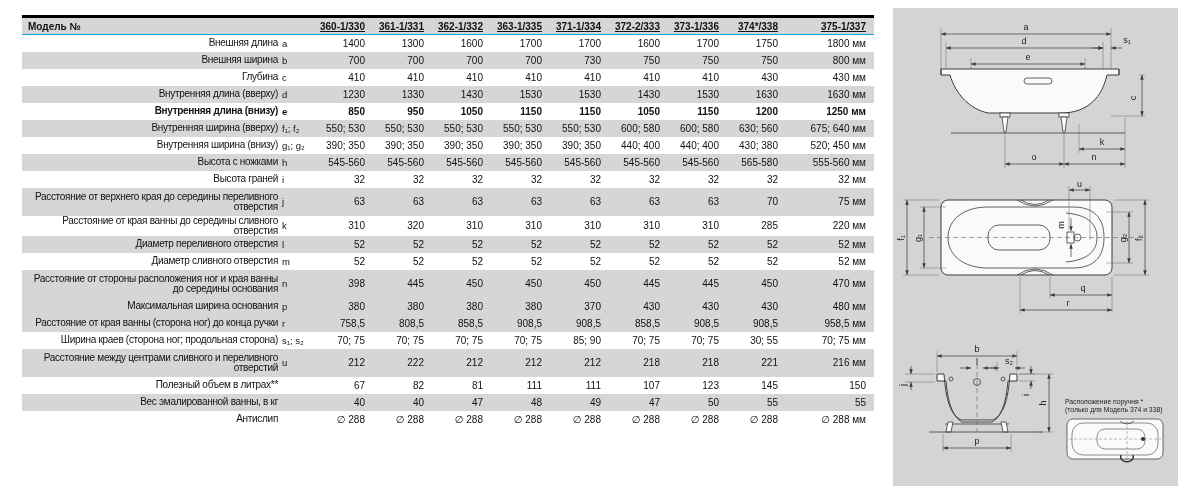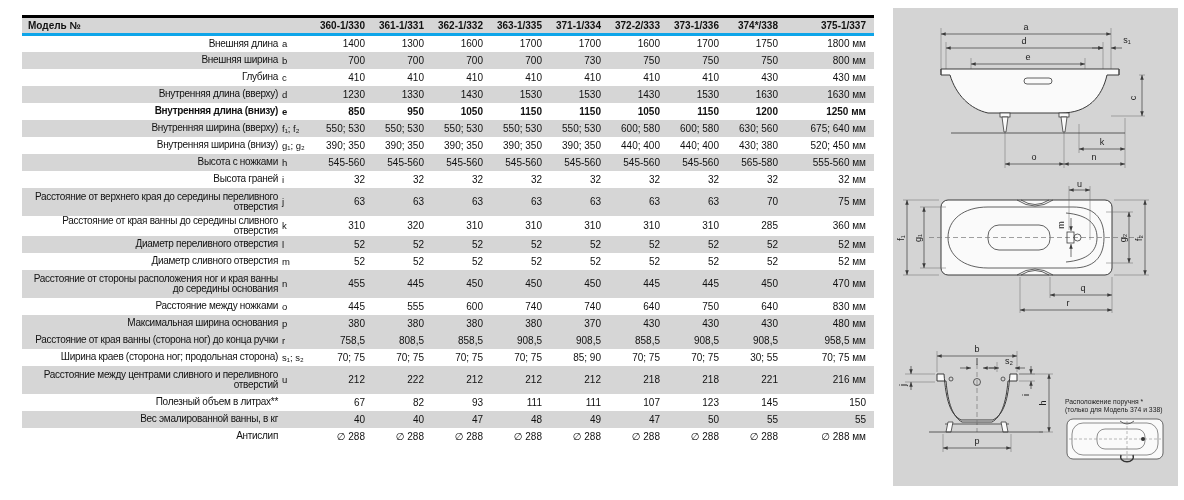--- a/index.html
+++ b/index.html
@@ -6,25 +6,25 @@
   * { box-sizing:border-box; }
   html,body { margin:0; padding:0; }
   body {
     width:1184px; height:500px; position:relative; overflow:hidden;
     background:#fff; font-family:"Liberation Sans", sans-serif; color:#111;
   }
   .table-wrap { position:absolute; left:22px; top:15px; }
   table { border-collapse:collapse; table-layout:fixed; width:852px; }
   thead th {
     background:var(--row-alt);
-    border-top:3px solid #000; border-bottom:3px solid #0ea5e9;
+    border-top:3px solid #000; border-bottom:1px solid #0ea5e9;
     height:18px; font-size:10px; font-weight:bold; padding:0;
   }
   th.model { text-align:left; padding-left:6px; }
-  th.val   { text-align:right; padding-right:8px; }
+  th.val   { text-align:right; padding-right:8px;text-decoration:underline; }
   td { height:17px; padding:0; vertical-align:middle; }
   tr.tall td { height:28px; }
   tr.alt  { background:var(--row-alt);padding-left:12px; }
   tr.boldrow td { font-weight:bold; }
   td.label {
     font-size:10px; letter-spacing:-0.3px; line-height:10px;
     padding-left:6px; padding-right:2px; text-align:right;margin-left:43px;
   }
   td.letter { font-size:9.5px; text-align:left; padding-left:2px; white-space:nowrap; }
   td.val { font-size:10px; text-align:right; padding-right:8px; white-space:nowrap; }
@@ -214,21 +214,21 @@
           <td class="label">Расстояние от края ванны до середины сливного отверстия</td>
           <td class="letter">k</td>
           <td class="val">310</td>
           <td class="val">320</td>
           <td class="val">310</td>
           <td class="val">310</td>
           <td class="val">310</td>
           <td class="val">310</td>
           <td class="val">310</td>
           <td class="val">285</td>
-          <td class="val">360 мм</td>
+          <td class="val">220 мм</td>
         </tr>
         <tr class="alt ">
           <td class="label">Диаметр переливного отверстия</td>
           <td class="letter">l</td>
           <td class="val">52</td>
           <td class="val">52</td>
           <td class="val">52</td>
           <td class="val">52</td>
           <td class="val">52</td>
           <td class="val">52</td>
@@ -245,42 +245,29 @@
           <td class="val">52</td>
           <td class="val">52</td>
           <td class="val">52</td>
           <td class="val">52</td>
           <td class="val">52</td>
           <td class="val">52 мм</td>
         </tr>
         <tr class="alt tall">
           <td class="label">Расстояние от стороны расположения ног и края ванны до середины основания</td>
           <td class="letter">n</td>
-          <td class="val">455</td>
+          <td class="val">398</td>
           <td class="val">445</td>
           <td class="val">450</td>
           <td class="val">450</td>
           <td class="val">450</td>
           <td class="val">445</td>
           <td class="val">445</td>
           <td class="val">450</td>
           <td class="val">470 мм</td>
-        </tr>
-        <tr class="">
-          <td class="label">Расстояние между ножками</td>
-          <td class="letter">o</td>
-          <td class="val">445</td>
-          <td class="val">555</td>
-          <td class="val">600</td>
-          <td class="val">740</td>
-          <td class="val">740</td>
-          <td class="val">640</td>
-          <td class="val">750</td>
-          <td class="val">640</td>
-          <td class="val">830 мм</td>
         </tr>
         <tr class="alt ">
           <td class="label">Максимальная ширина основания</td>
           <td class="letter">p</td>
           <td class="val">380</td>
           <td class="val">380</td>
           <td class="val">380</td>
           <td class="val">380</td>
           <td class="val">370</td>
           <td class="val">430</td>
@@ -325,21 +312,21 @@
           <td class="val">218</td>
           <td class="val">218</td>
           <td class="val">221</td>
           <td class="val">216 мм</td>
         </tr>
         <tr class="">
           <td class="label">Полезный объем в литрах**</td>
           <td class="letter"></td>
           <td class="val">67</td>
           <td class="val">82</td>
-          <td class="val">93</td>
+          <td class="val">81</td>
           <td class="val">111</td>
           <td class="val">111</td>
           <td class="val">107</td>
           <td class="val">123</td>
           <td class="val">145</td>
           <td class="val">150</td>
         </tr>
         <tr class="alt ">
           <td class="label">Вес эмалированной ванны, в кг</td>
           <td class="letter"></td>

